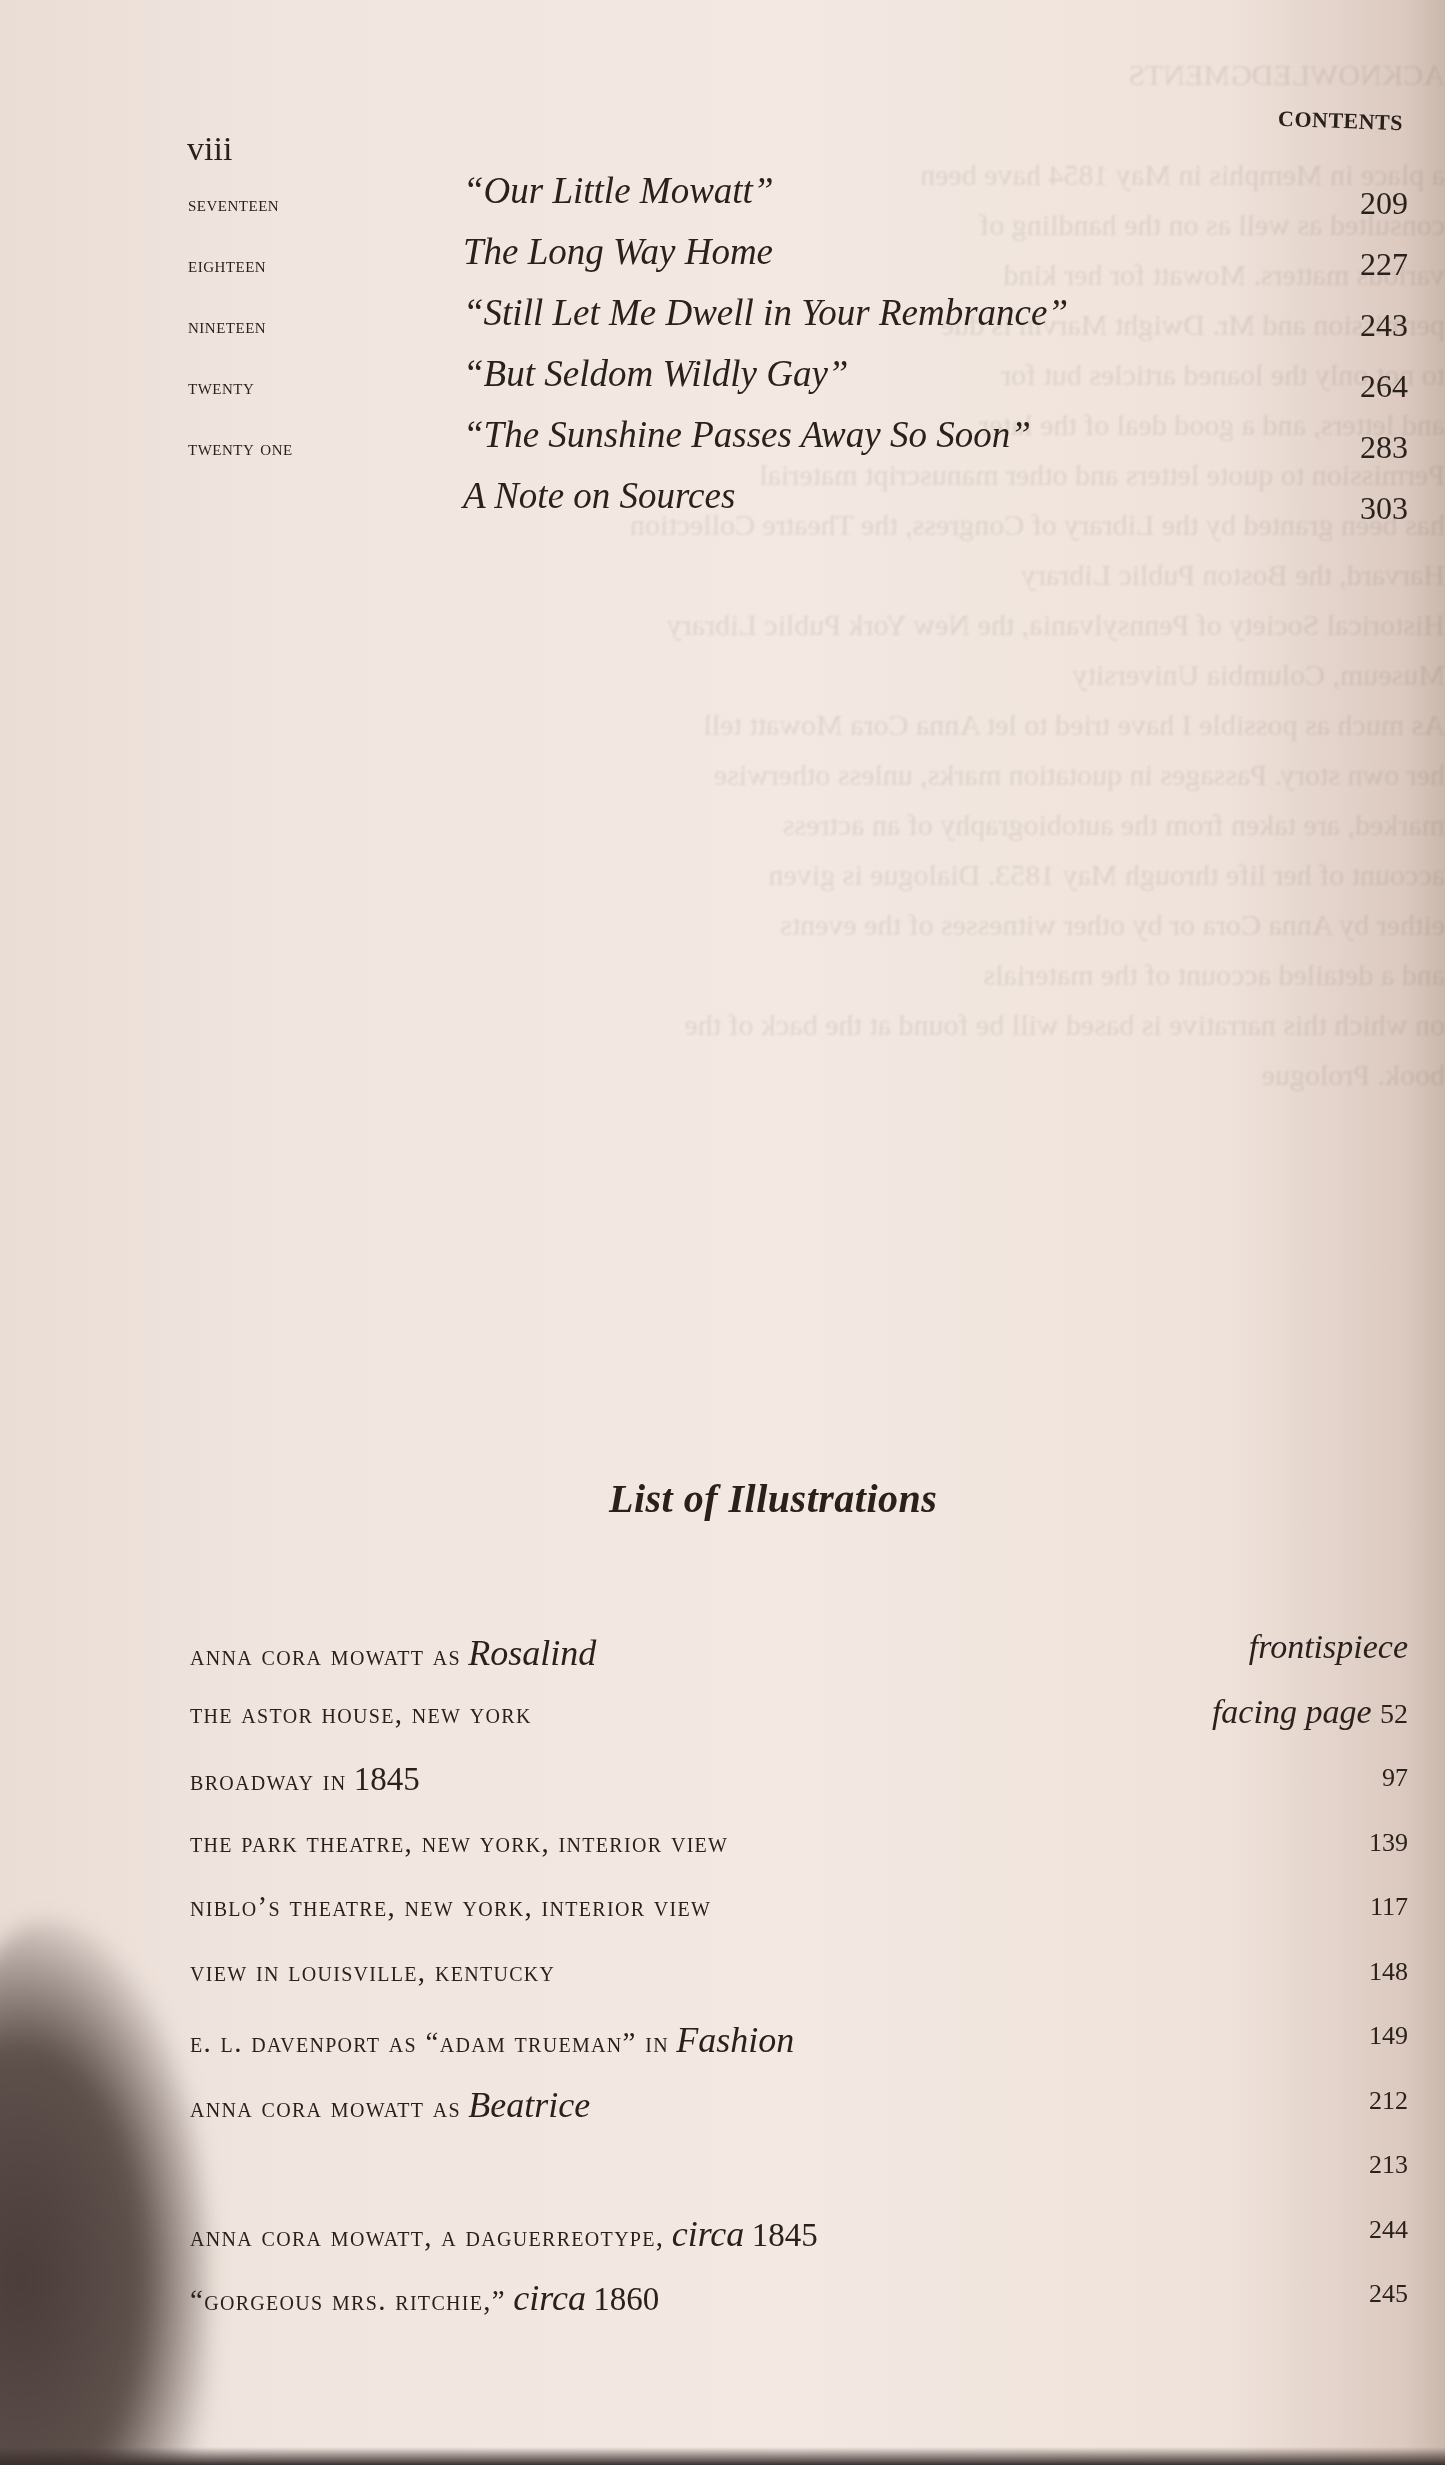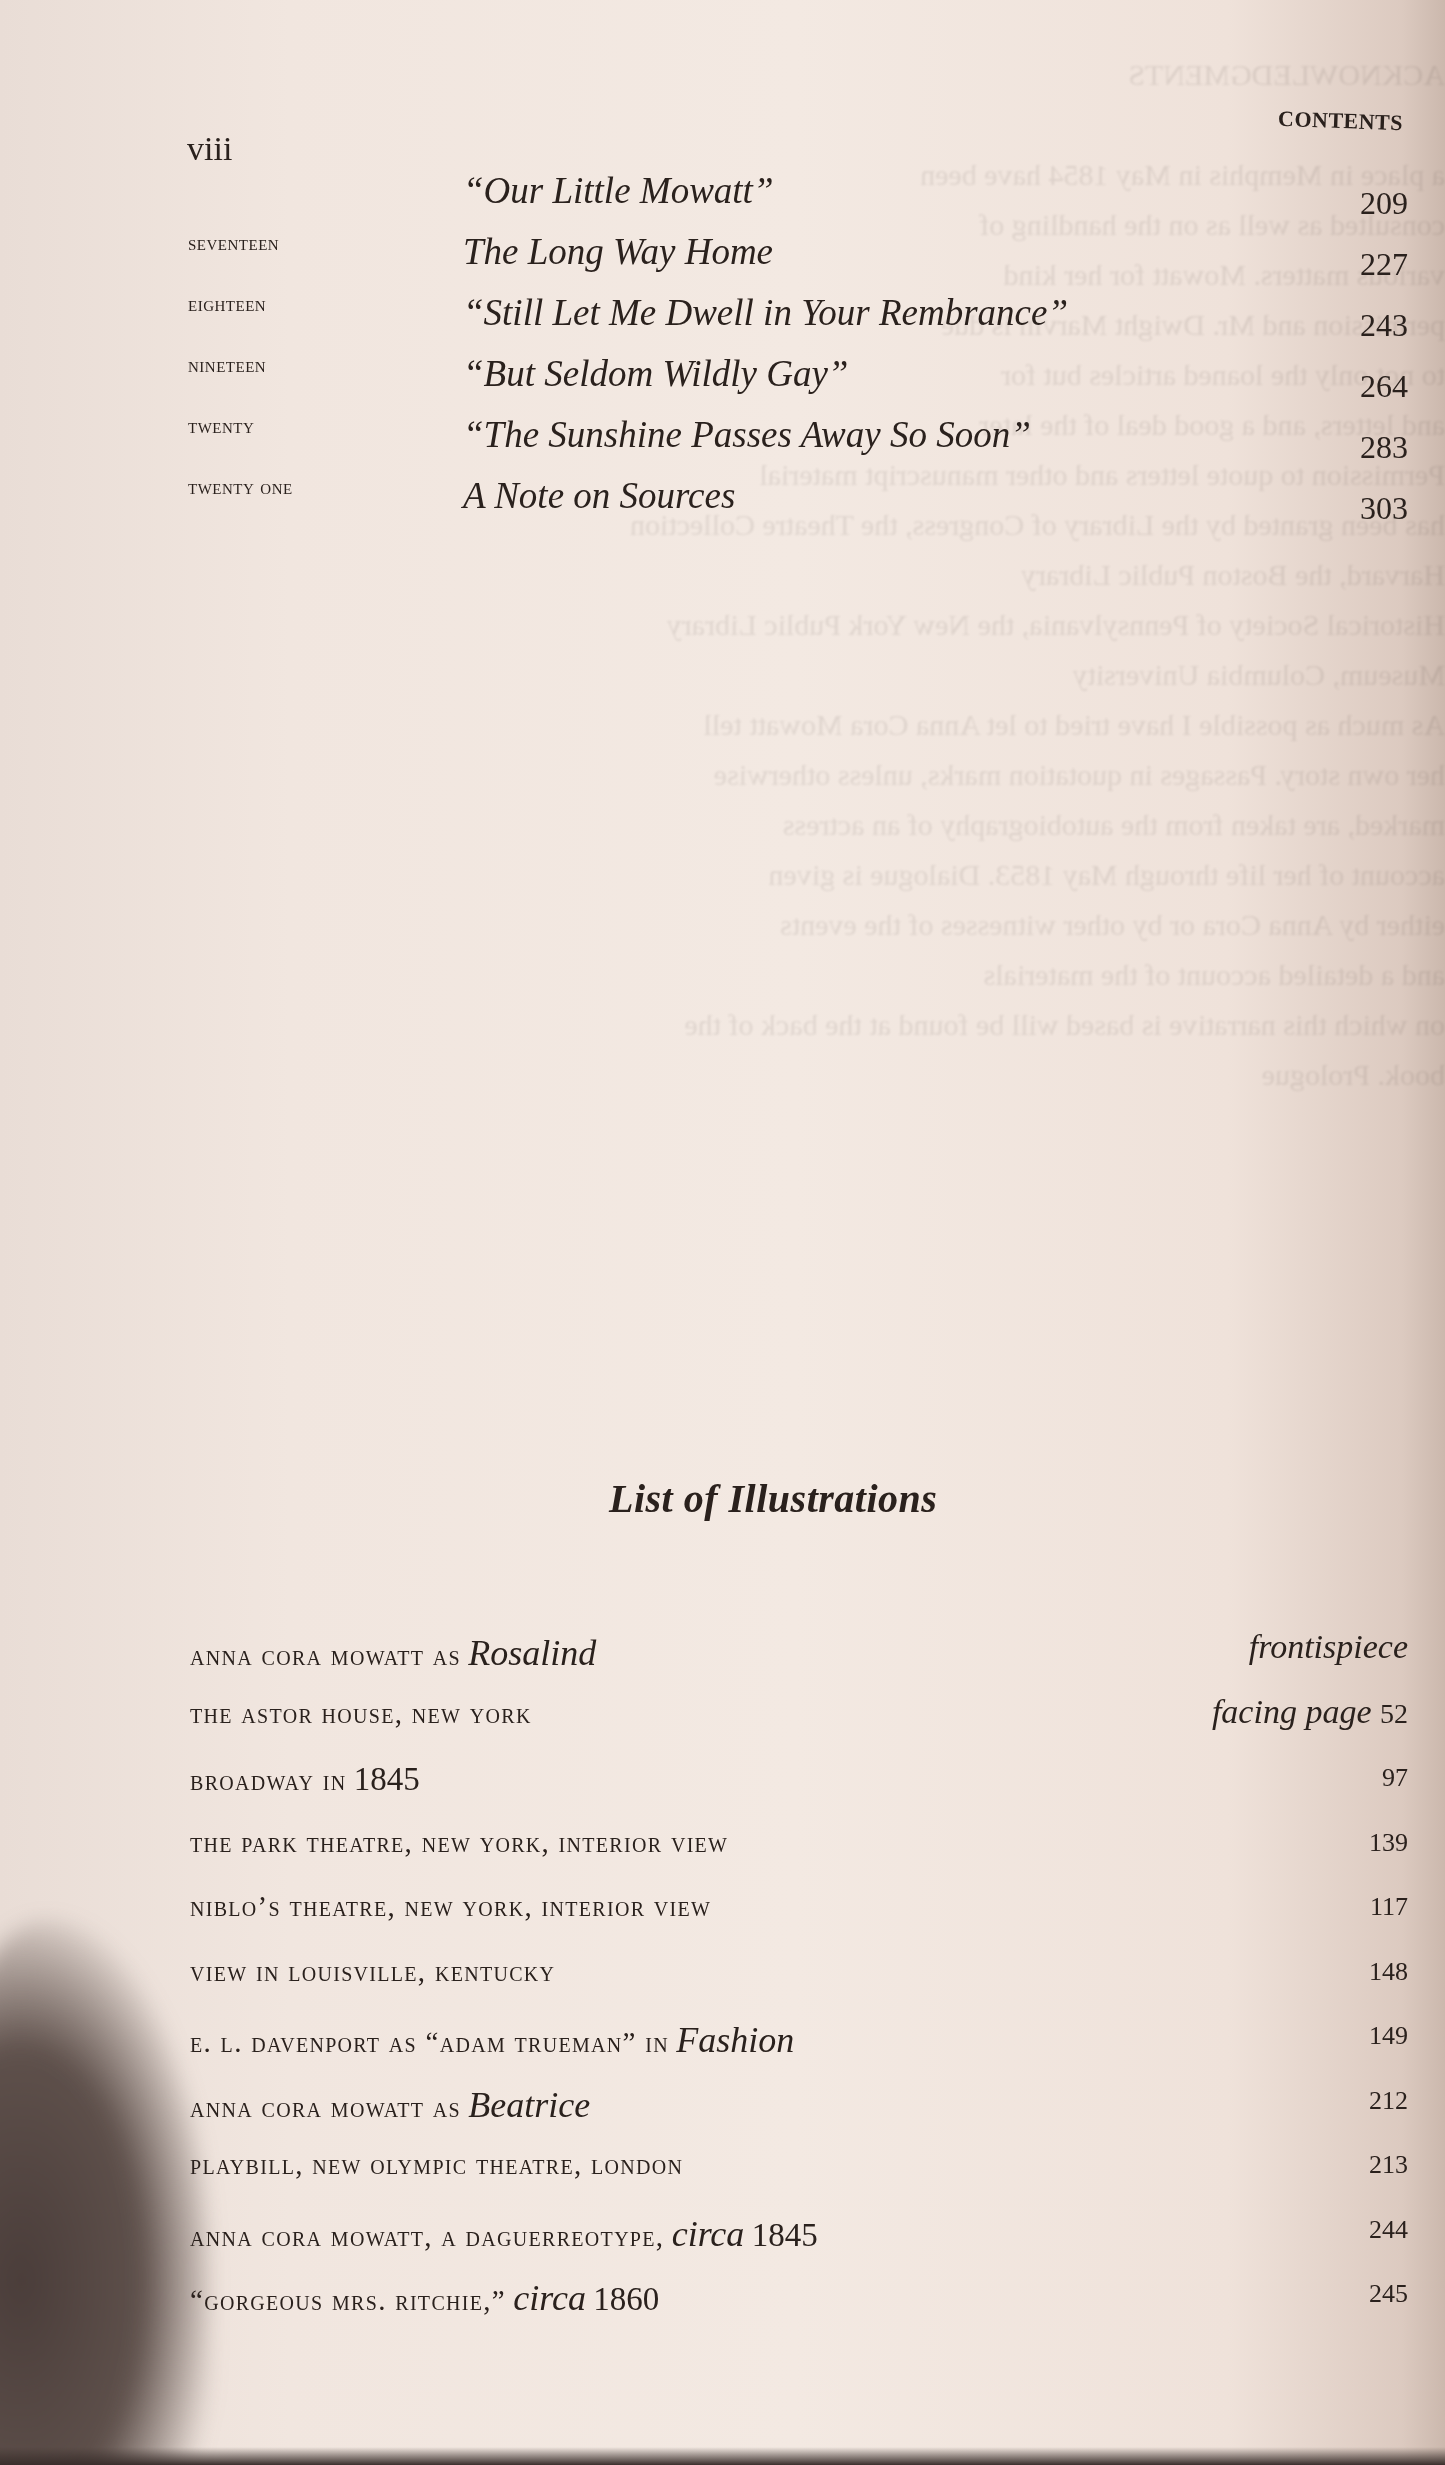--- a/index.html
+++ b/index.html
@@ -34,21 +34,21 @@
       position: absolute; left: 187px; top: 130px; font-size: 34px;
     }
     .contents {
       position: absolute; left: 188px; top: 165px; width: 1220px;
     }
     .toc-row {
       position: relative; height: 61px;
     }
     .toc-num {
       position: absolute; left: 0; top: 26px;
-      font-size: 22px; letter-spacing: 0.5px; font-variant: small-caps; text-transform: lowercase; margin-top: 39px;
+      font-size: 22px; letter-spacing: 0.5px; font-variant: small-caps; text-transform: lowercase;
     }
     .toc-title {
       position: absolute; left: 275px; top: 4px;
       font-style: italic; font-size: 37px; white-space: nowrap;
     }
     .toc-page {
       position: absolute; right: 0; top: 20px; font-size: 32px;
     }
     .ill-heading {
       position: absolute; left: 585px; top: 1475px;
@@ -169,21 +169,20 @@
   </div>
   <div class="ill-row">
     <span class="ill-caption"><span class="sc">E. L. DAVENPORT AS “ADAM TRUEMAN” IN</span> <span class="it">Fashion</span></span>
     <span class="ill-page">149</span>
   </div>
   <div class="ill-row">
     <span class="ill-caption"><span class="sc">ANNA CORA MOWATT AS</span> <span class="it">Beatrice</span></span>
     <span class="ill-page">212</span>
   </div>
   <div class="ill-row">
-    <span class="ill-caption"><span class="sc">PLAYBILL, NEW OLYMPIC THEATRE, LONDON</span></span>
     <span class="ill-page">213</span>
   </div>
   <div class="ill-row">
     <span class="ill-caption"><span class="sc">ANNA CORA MOWATT, A DAGUERREOTYPE,</span> <span class="it">circa</span> <span class="num">1845</span></span>
     <span class="ill-page">244</span>
   </div>
   <div class="ill-row">
     <span class="ill-caption"><span class="sc">“GORGEOUS MRS. RITCHIE,”</span> <span class="it">circa</span> <span class="num">1860</span></span>
     <span class="ill-page">245</span>
   </div>

